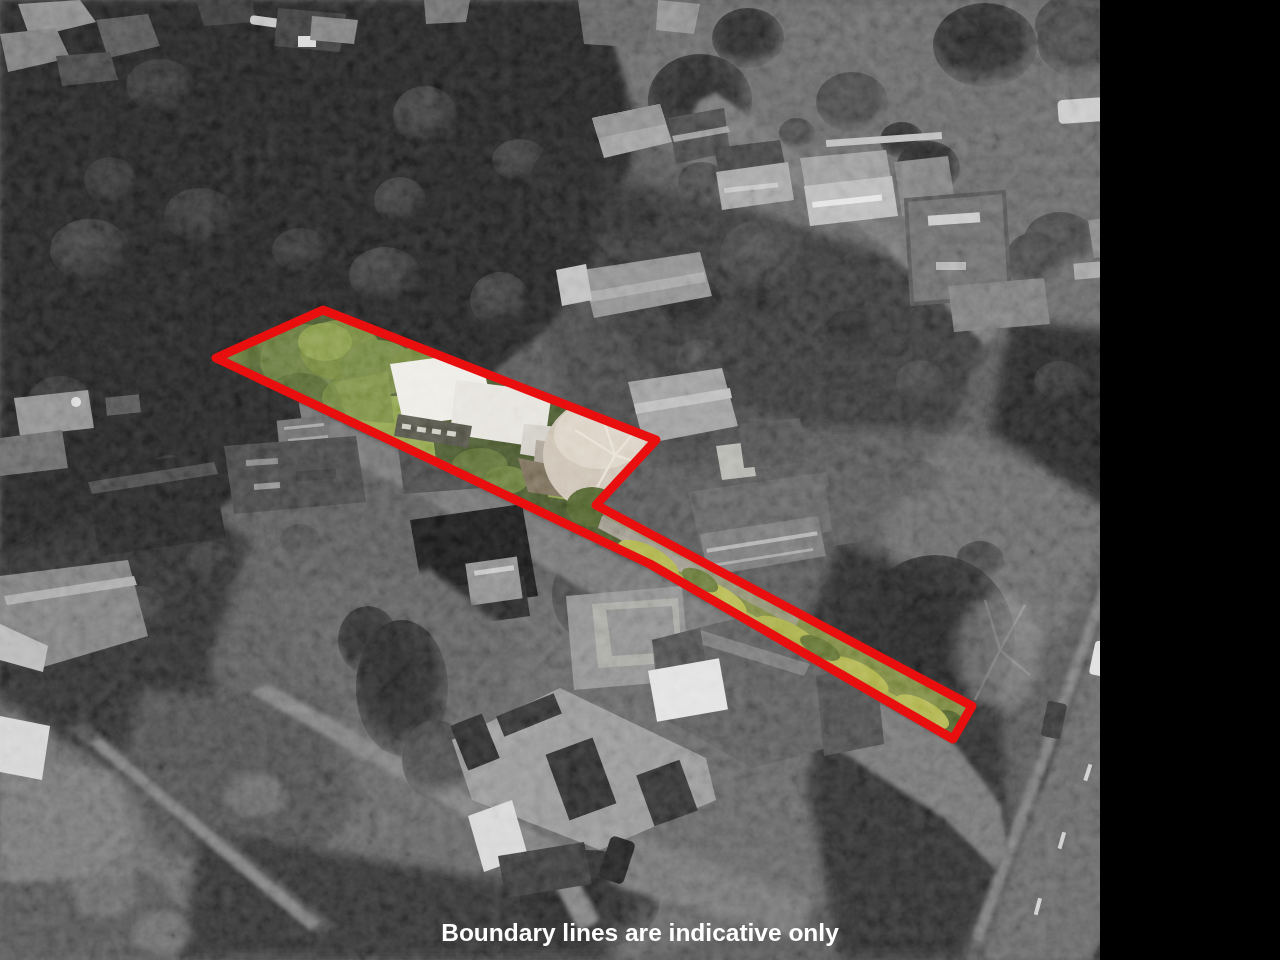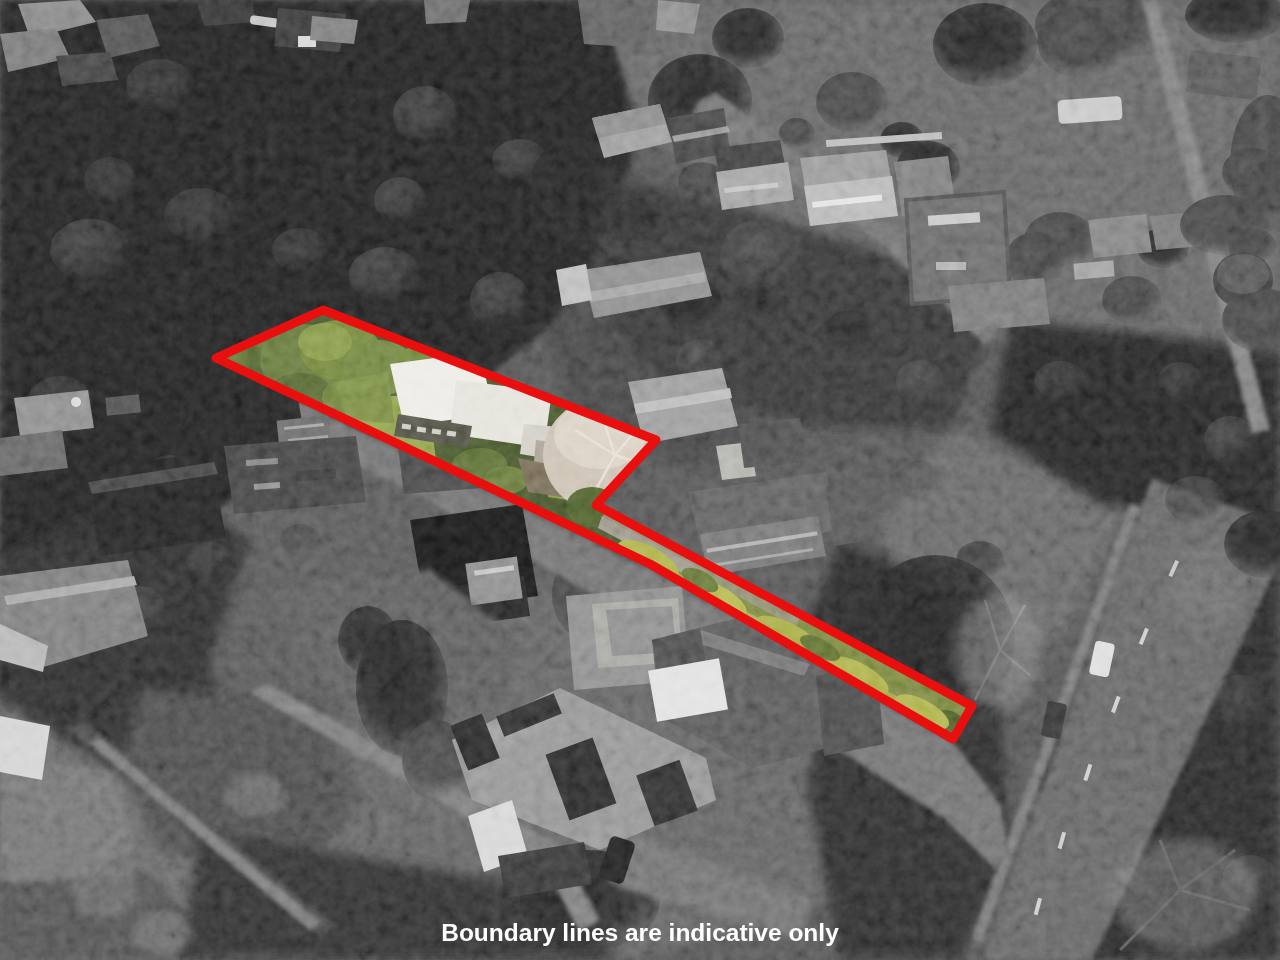--- a/index.html
+++ b/index.html
@@ -1,16 +1,16 @@
 <!DOCTYPE html>
 <html><head>
 <meta charset="utf-8">
 <style>
 html,body{margin:0;padding:0;background:#000;}
-#scene{width:1280px;height:960px;position:relative;overflow:hidden;background:#b91c1c;}
+#scene{width:1100px;height:960px;position:relative;overflow:hidden;background:#b91c1c;}
 #scene>svg{position:absolute;left:0;top:0;display:block;}
 #noise{mix-blend-mode:soft-light;opacity:0.5;}
 </style>
 </head>
 <body>
 <div id="scene">
 <svg id="base" width="1280" height="960" viewBox="0 0 1280 960" xmlns="http://www.w3.org/2000/svg">
 <defs>
 <radialGradient id="crownL" cx="40%" cy="35%" r="65%">
  <stop offset="0%" stop-color="#616161"></stop>

